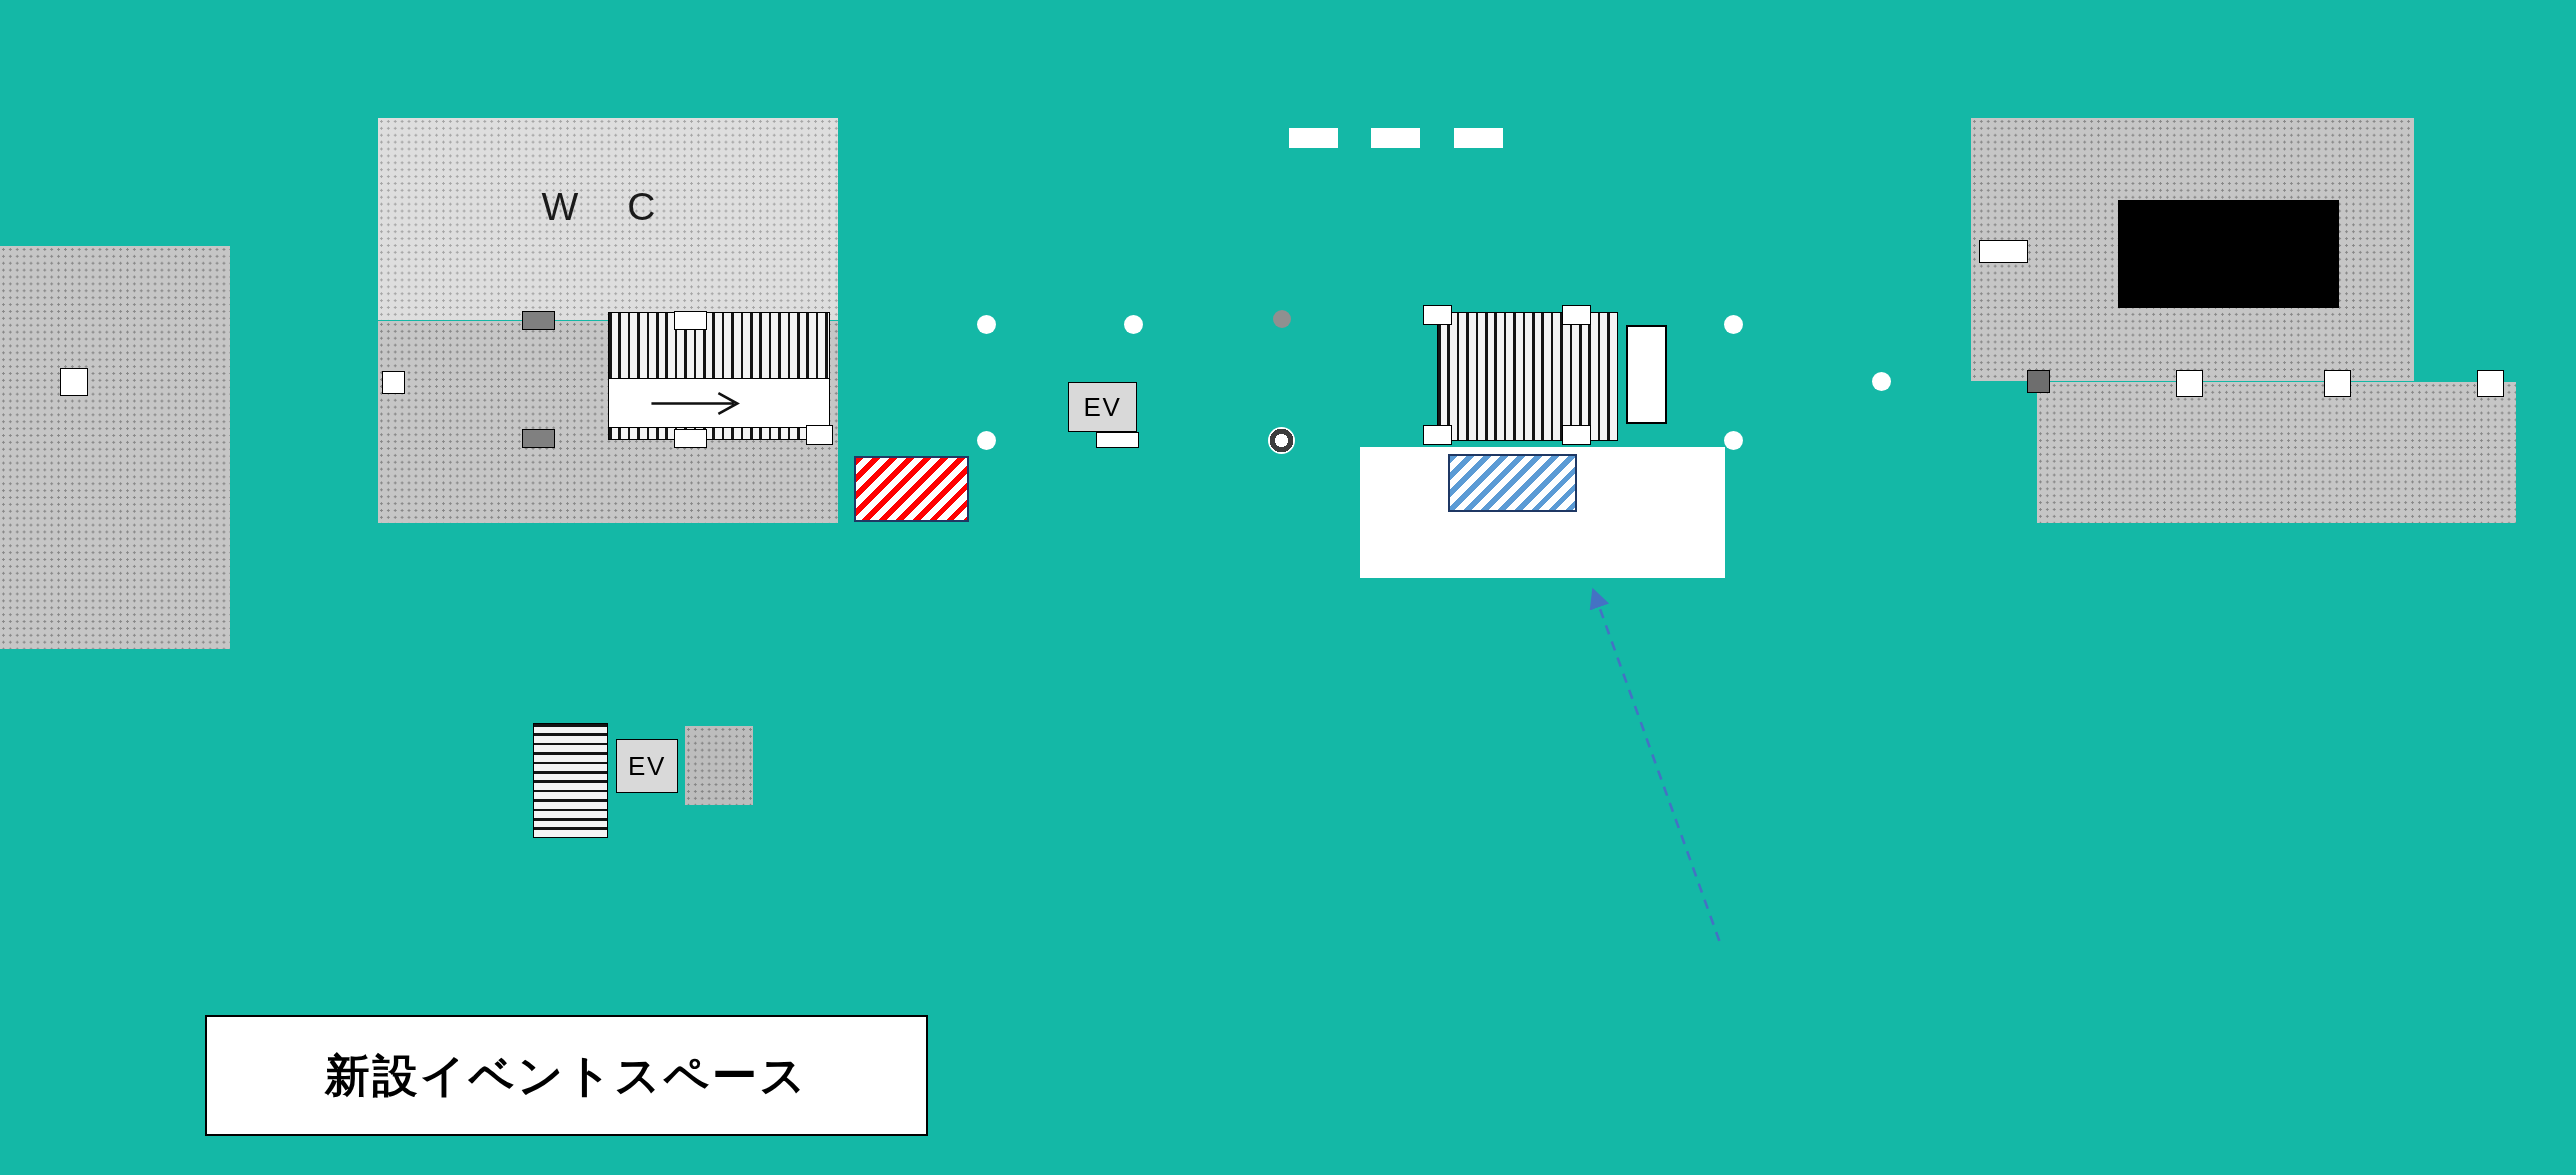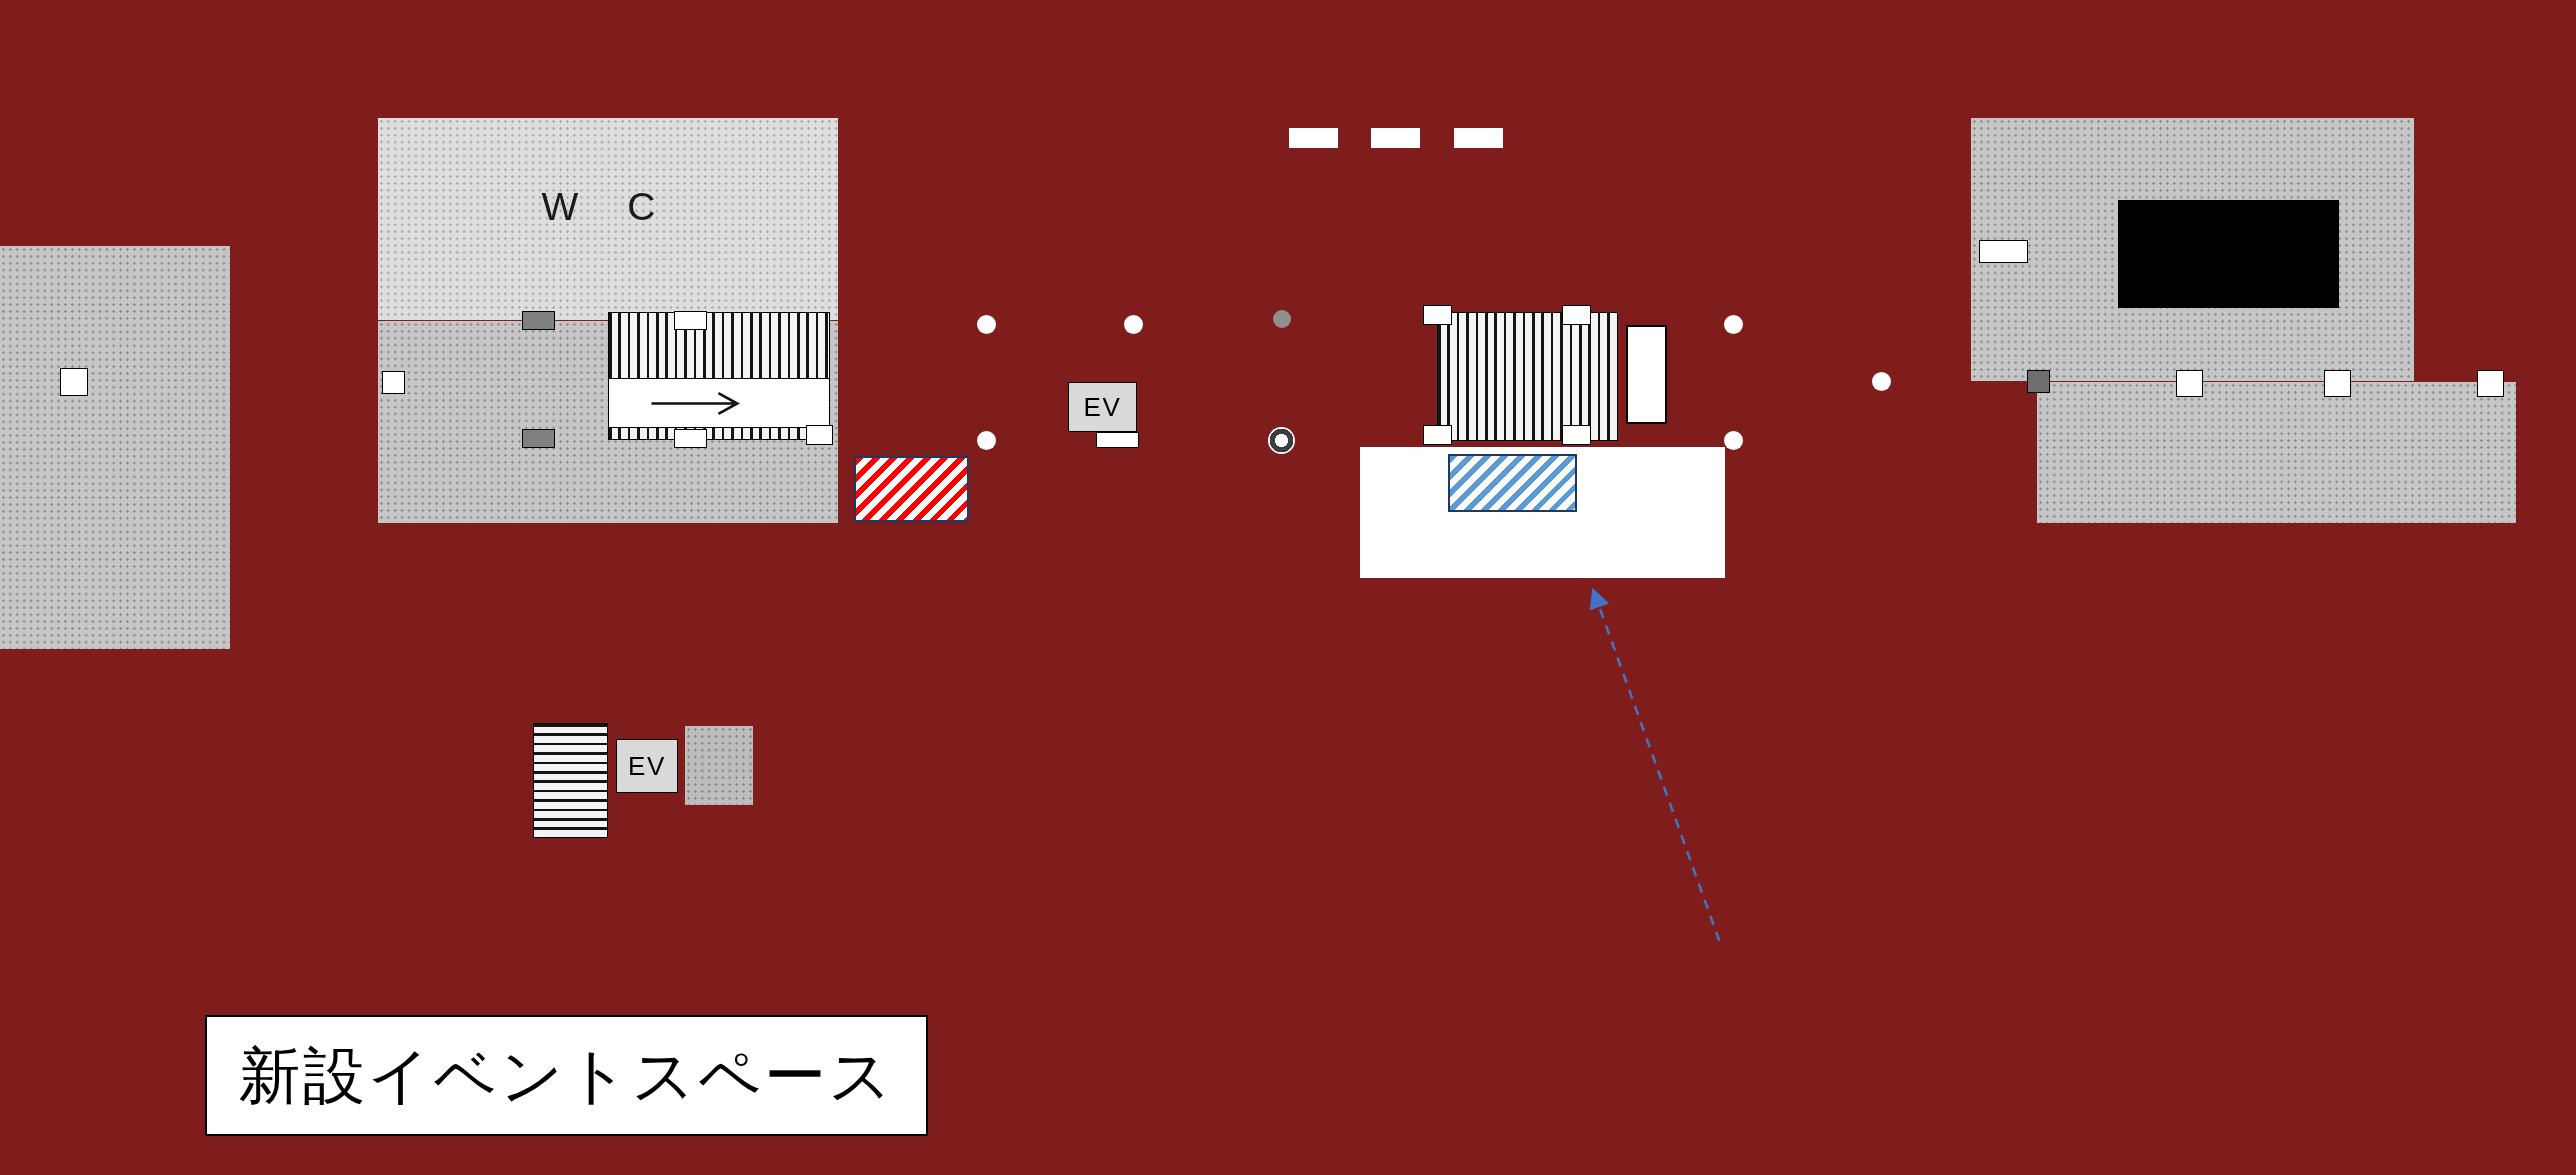--- a/index.html
+++ b/index.html
@@ -1,18 +1,18 @@
 <!DOCTYPE html>
 <html style="font-size:13.7px"><head>
 <meta charset="utf-8">
 <style>
   * { margin:0; padding:0; box-sizing:border-box; }
   html,body { background:#000; }
   #canvas {
-    position:relative; width:2576px; height:1176px; background:#7f1d1d;
+    position:relative; width:2576px; height:1176px; background:#14b8a6;
     font-family:"Liberation Sans","DejaVu Sans",sans-serif; overflow:hidden;
   }
   .abs { position:absolute; }
   
   .stipple {
     background-color:#c6c6c6;
     background-image:radial-gradient(#878787 1px, transparent 1.2px);
     background-size:6.9px 6.9px;
   }
   .stipple-light {
@@ -48,21 +48,21 @@
   }
   #wc-label {
     position:absolute; left:0; right:0; top:67px; text-align:center;
     font-size:39px; letter-spacing:19px; color:#1a1a1a; font-weight:500;
   }
   #event-label-box {
     background:#fff; border:2.6px solid #000;
     display:flex; align-items:center; justify-content:center;
   }
   #event-label-box span {
-    font-size:62px; font-weight:400; color:#000; letter-spacing:2.6px; white-space:nowrap;
+    font-size:45px; font-weight:700; color:#000; letter-spacing:2.6px; white-space:nowrap;
   }
   svg { display:block; }
 </style>
 </head>
 <body>
 
 <div id="canvas">
 
   <div class="abs stipple" style="left:0;top:246px;width:230px;height:403px;">
     <div class="abs whitebox" style="left:60px;top:122px;width:28px;height:28px;"></div>

